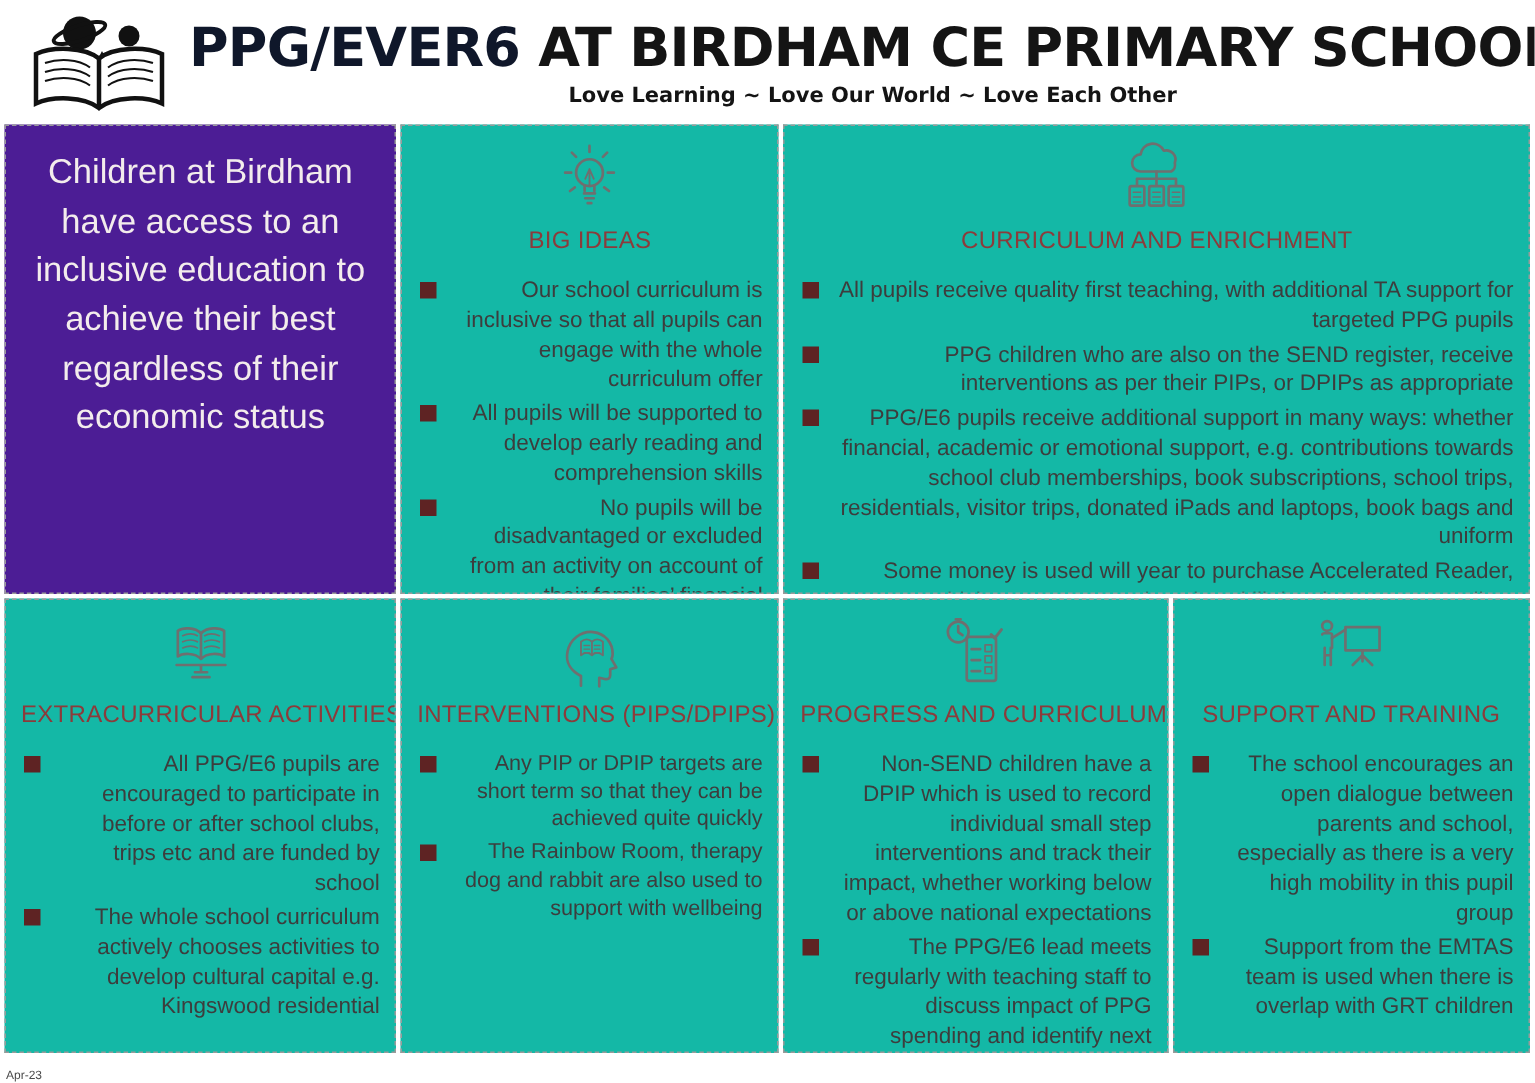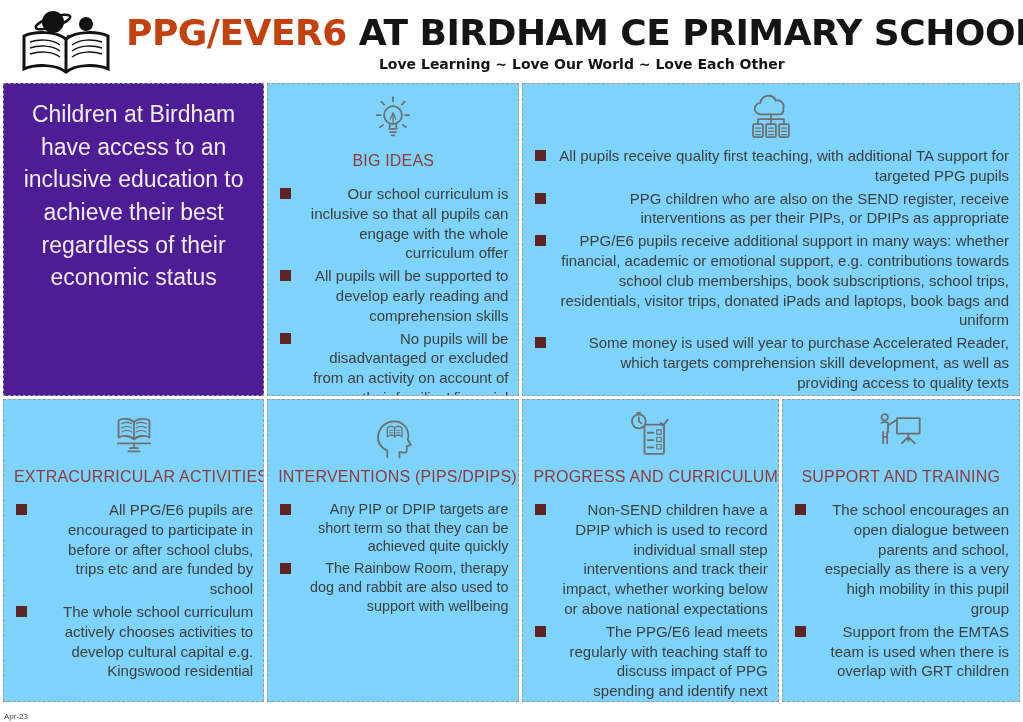--- a/index.html
+++ b/index.html
@@ -5,30 +5,30 @@
   * { box-sizing: border-box; margin: 0; padding: 0; }
   html,body { width:1023px; height:722px; background:#fff; overflow:hidden; }
   body { font-family:"Liberation Sans", sans-serif; color:#3d3d3d; position:relative; }
 
   
   .header { display:flex; align-items:center; height:82px; padding:4px 8px 0 6px; }
   .logo-left { flex:0 0 120px; display:flex; justify-content:center; }
   .title-block { flex:1 1 auto; text-align:center; }
   .main-title { font-family:"DejaVu Sans", sans-serif; font-weight:900; font-size:36px;
                 letter-spacing:-0.5px; line-height:1.05; color:#141414; white-space:nowrap; }
-  .main-title .hl { color:#c2410c; }
+  .main-title .hl { color:#0f172a; }
   .subtitle { font-family:"DejaVu Sans", sans-serif; font-weight:700; font-size:14px;
               margin-top:4px; color:#141414; }
 
   
   .grid { display:grid;
           grid-template-columns:263fr 254fr 258fr 240fr;
           grid-template-rows:313px 303px;
           gap:3px; padding:1px 3px 0; }
-  .cell { border:1px dashed #9a9a9a; background:#7dd3fc; padding:6px 10px 8px; overflow:hidden; }
+  .cell { border:1px dashed #9a9a9a; background:#14b8a6; padding:6px 10px 8px; overflow:hidden; }
   .cell.span2 { grid-column: span 2; }
 
   .mission { background:#4c1d95; border:1px dashed #9a9a9a; display:flex;
              align-items:flex-start; justify-content:center; text-align:center;
              padding:14px 16px; }
   .mission p { color:#f3ecec; font-size:23px; line-height:1.42; }
 
   .icon-wrap { display:flex; justify-content:center; align-items:flex-end; height:54px; margin-top:2px; }
   .card h2 { text-align:center; color:#8c3b3b; font-weight:400; font-size:16px;
              letter-spacing:0.2px; margin:6px 0 14px; white-space:nowrap; }
@@ -105,20 +105,21 @@
     <div class="icon-wrap">
       <svg class="lineicon" width="58" height="52" viewBox="0 0 64 64" stroke-width="2">
         <path d="M19 25 a7 7 0 0 1 0 -14 a10 10 0 0 1 19 -3 a7.5 7.5 0 0 1 9 10 a6 6 0 0 1 -3 7 H19"></path>
         <path d="M32 25 v6 M16 31 h32 M16 31 v5 M32 31 v5 M48 31 v5"></path>
         <rect x="10" y="37" width="12" height="16" rx="1.5"></rect>
         <rect x="26" y="37" width="12" height="16" rx="1.5"></rect>
         <rect x="42" y="37" width="12" height="16" rx="1.5"></rect>
         <path d="M13 42 h6 M13 46 h6 M13 50 h6 M29 42 h6 M29 46 h6 M29 50 h6 M45 42 h6 M45 46 h6 M45 50 h6" stroke-width="1.3"></path>
       </svg>
     </div>
+    <h2>CURRICULUM AND ENRICHMENT</h2>
     <ul class="bullets">
       <li>All pupils receive quality first teaching, with additional TA support for targeted PPG pupils</li>
       <li>PPG children who are also on the SEND register, receive interventions as per their PIPs, or DPIPs as appropriate</li>
       <li>PPG/E6 pupils receive additional support in many ways: whether financial, academic or emotional support, e.g. contributions towards school club memberships, book subscriptions, school trips, residentials, visitor trips, donated iPads and laptops, book bags and uniform</li>
       <li><span>Some money is used will year to purchase </span><span class="em">Accelerated Reader</span><span>, which targets comprehension skill development, as well as providing access to quality texts</span></li>
     </ul>
   </div>
 
   <div class="cell card">
     <div class="icon-wrap">

